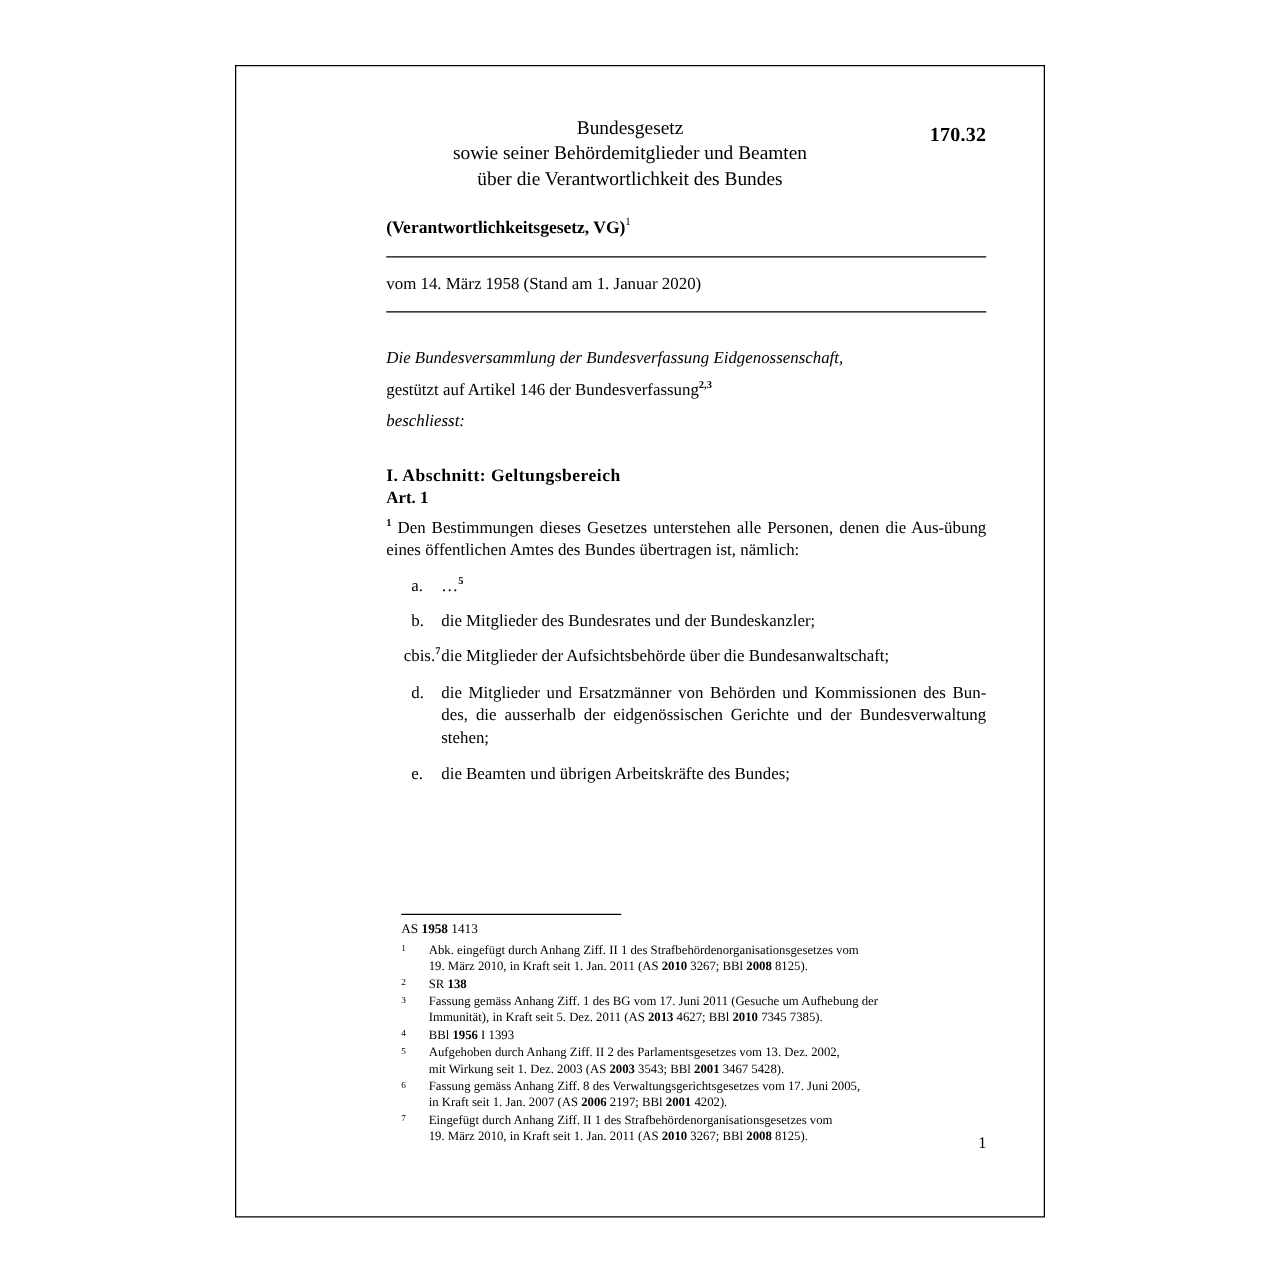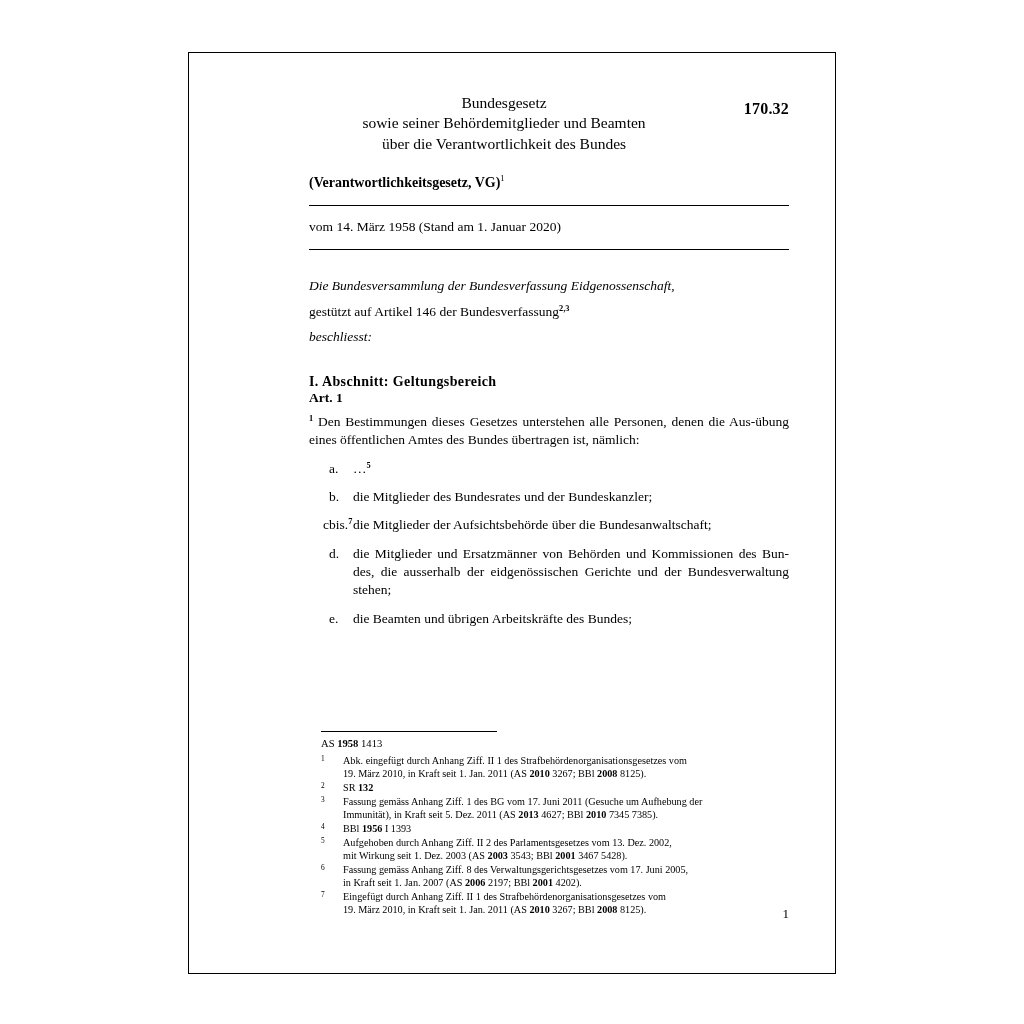--- a/index.html
+++ b/index.html
@@ -257,21 +257,21 @@
         <div class="num">1</div>
         <div class="txt">
           <div>Abk. eingefügt durch Anhang Ziff. II 1 des Strafbehördenorganisationsgesetzes vom</div>
           <div>19. März 2010, in Kraft seit 1. Jan. 2011 (AS <b>2010</b> 3267; BBl <b>2008</b> 8125).</div>
         </div>
       </div>
 
       <div class="fn-row">
         <div class="num">2</div>
         <div class="txt">
-          <div>SR <b>132</b></div>
+          <div>SR <b>138</b></div>
         </div>
       </div>
 
       <div class="fn-row">
         <div class="num">3</div>
         <div class="txt">
           <div>Fassung gemäss Anhang Ziff. 1 des BG vom 17. Juni 2011 (Gesuche um Aufhebung der</div>
           <div>Immunität), in Kraft seit 5. Dez. 2011 (AS <b>2013</b> 4627; BBl <b>2010</b> 7345 7385).</div>
         </div>
       </div>

